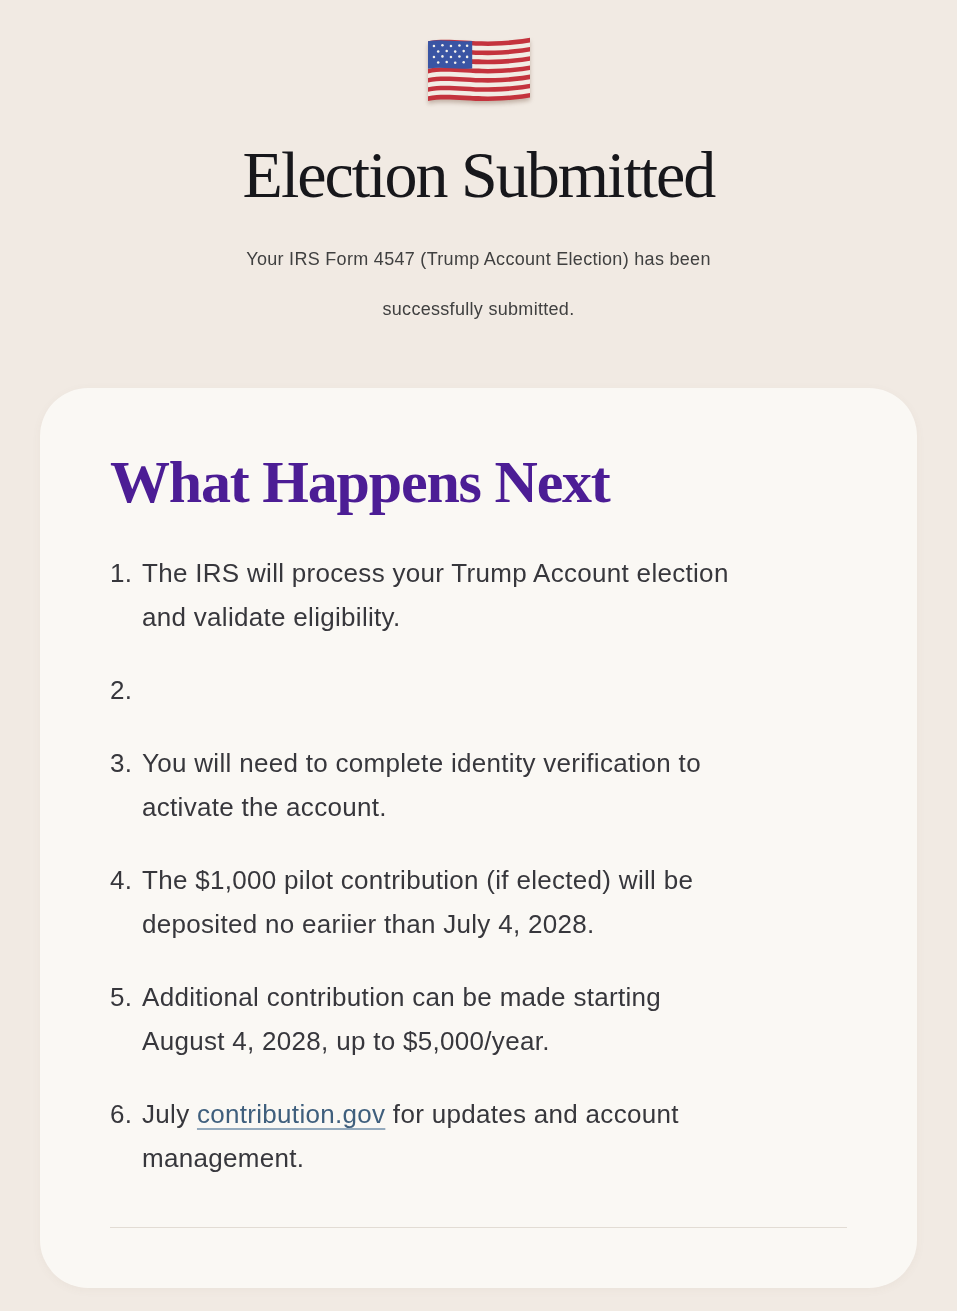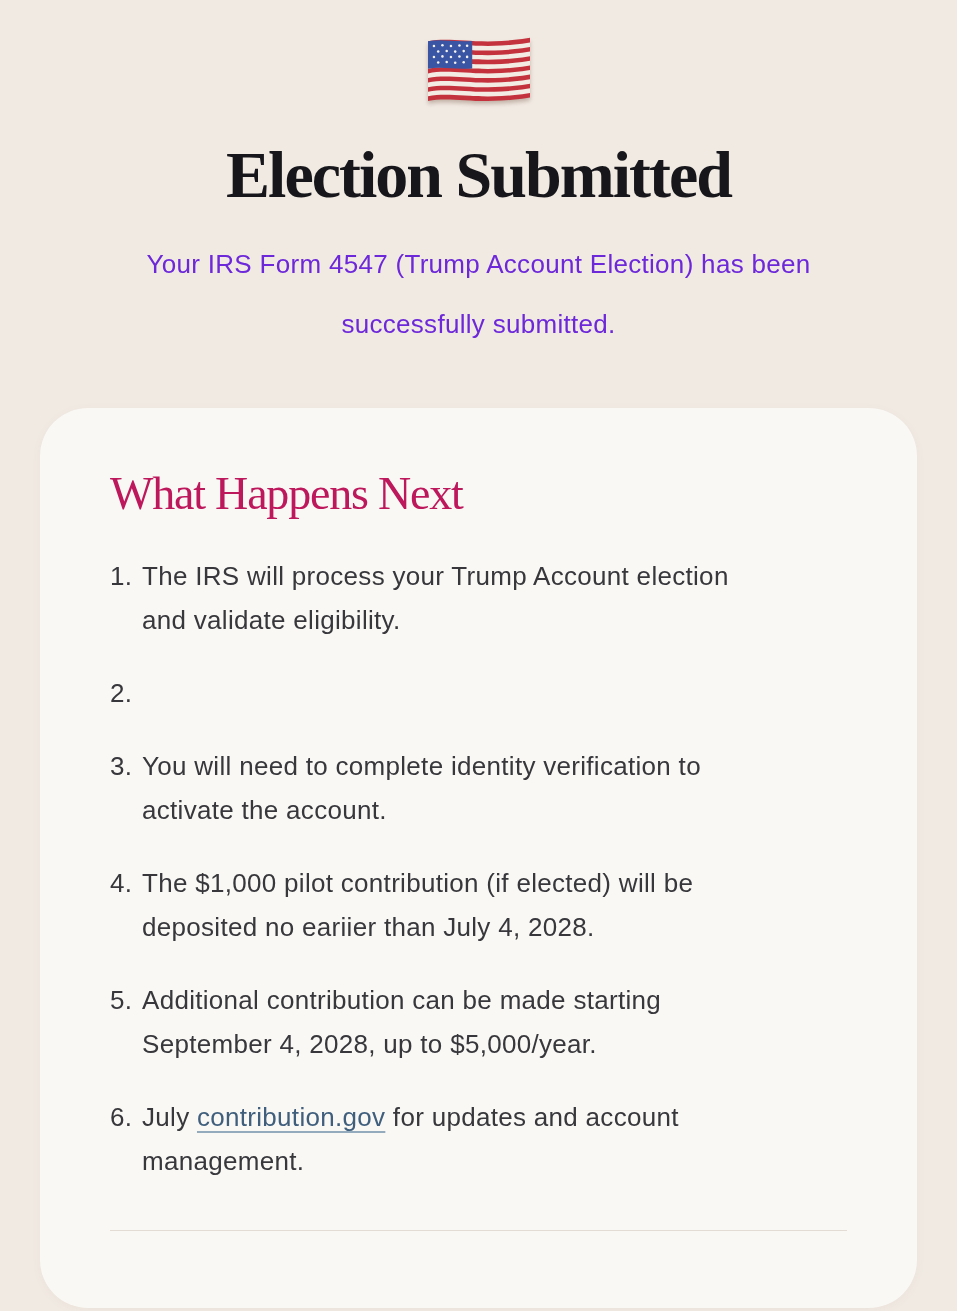--- a/index.html
+++ b/index.html
@@ -18,54 +18,54 @@
 
   .flag-wrap { display: inline-block; line-height: 0; }
   .flag-wrap svg {
     width: 102px; height: 74px;
     filter: drop-shadow(0 3px 2px rgba(110, 75, 55, 0.35));
   }
 
   .page-title {
     margin: 26px 16px 0;
     font-family: "Liberation Serif", serif;
-    font-weight: 700;
+    font-weight: 400;
     font-size: 66px;
     line-height: 1.12;
     letter-spacing: -2px;
     color: #17171b;
   }
 
   .page-subtitle {
     margin: 22px auto 0;
-    font-size: 26px;
-    line-height: 60px;
+    font-size: 18px;
+    line-height: 50px;
     letter-spacing: 0.3px;
-    color: #6d28d9;
+    color: #404040;
     white-space: pre-line;
   }
 
   
   .card {
     margin: 54px 40px 0;
     min-height: 900px;
     background: #faf8f4;
     border-radius: 48px;
     padding: 56px 70px 60px;
     box-shadow: 0 2px 10px rgba(120, 100, 80, 0.05);
   }
 
   .card-heading {
     margin: 2px 0 0;
     font-family: "Liberation Serif", serif;
-    font-weight: 400;
-    font-size: 46px;
+    font-weight: 700;
+    font-size: 60px;
     line-height: 1.2;
     letter-spacing: -1.2px;
-    color: #be185d;
+    color: #4c1d95;
   }
 
   ol.steps {
     list-style: none;
     margin: 33px 0 0;
     padding: 0;
   }
 
   li.step {
     display: flex;
@@ -170,21 +170,21 @@
 
       <li class="step">
         <span class="step-number">4.</span>
         <span class="step-text">The $1,000 pilot contribution (if elected) will be
 deposited no eariier than July 4, 2028.</span>
       </li>
 
       <li class="step">
         <span class="step-number">5.</span>
         <span class="step-text">Additional contribution can be made starting
-September 4, 2028, up to $5,000/year.</span>
+August 4, 2028, up to $5,000/year.</span>
       </li>
 
       <li class="step">
         <span class="step-number">6.</span>
         <span class="step-text"><span>July </span><a class="step-link" href="#">contribution.gov</a><span> for updates and account
 management.</span></span>
       </li>
 
     </ol>
 

